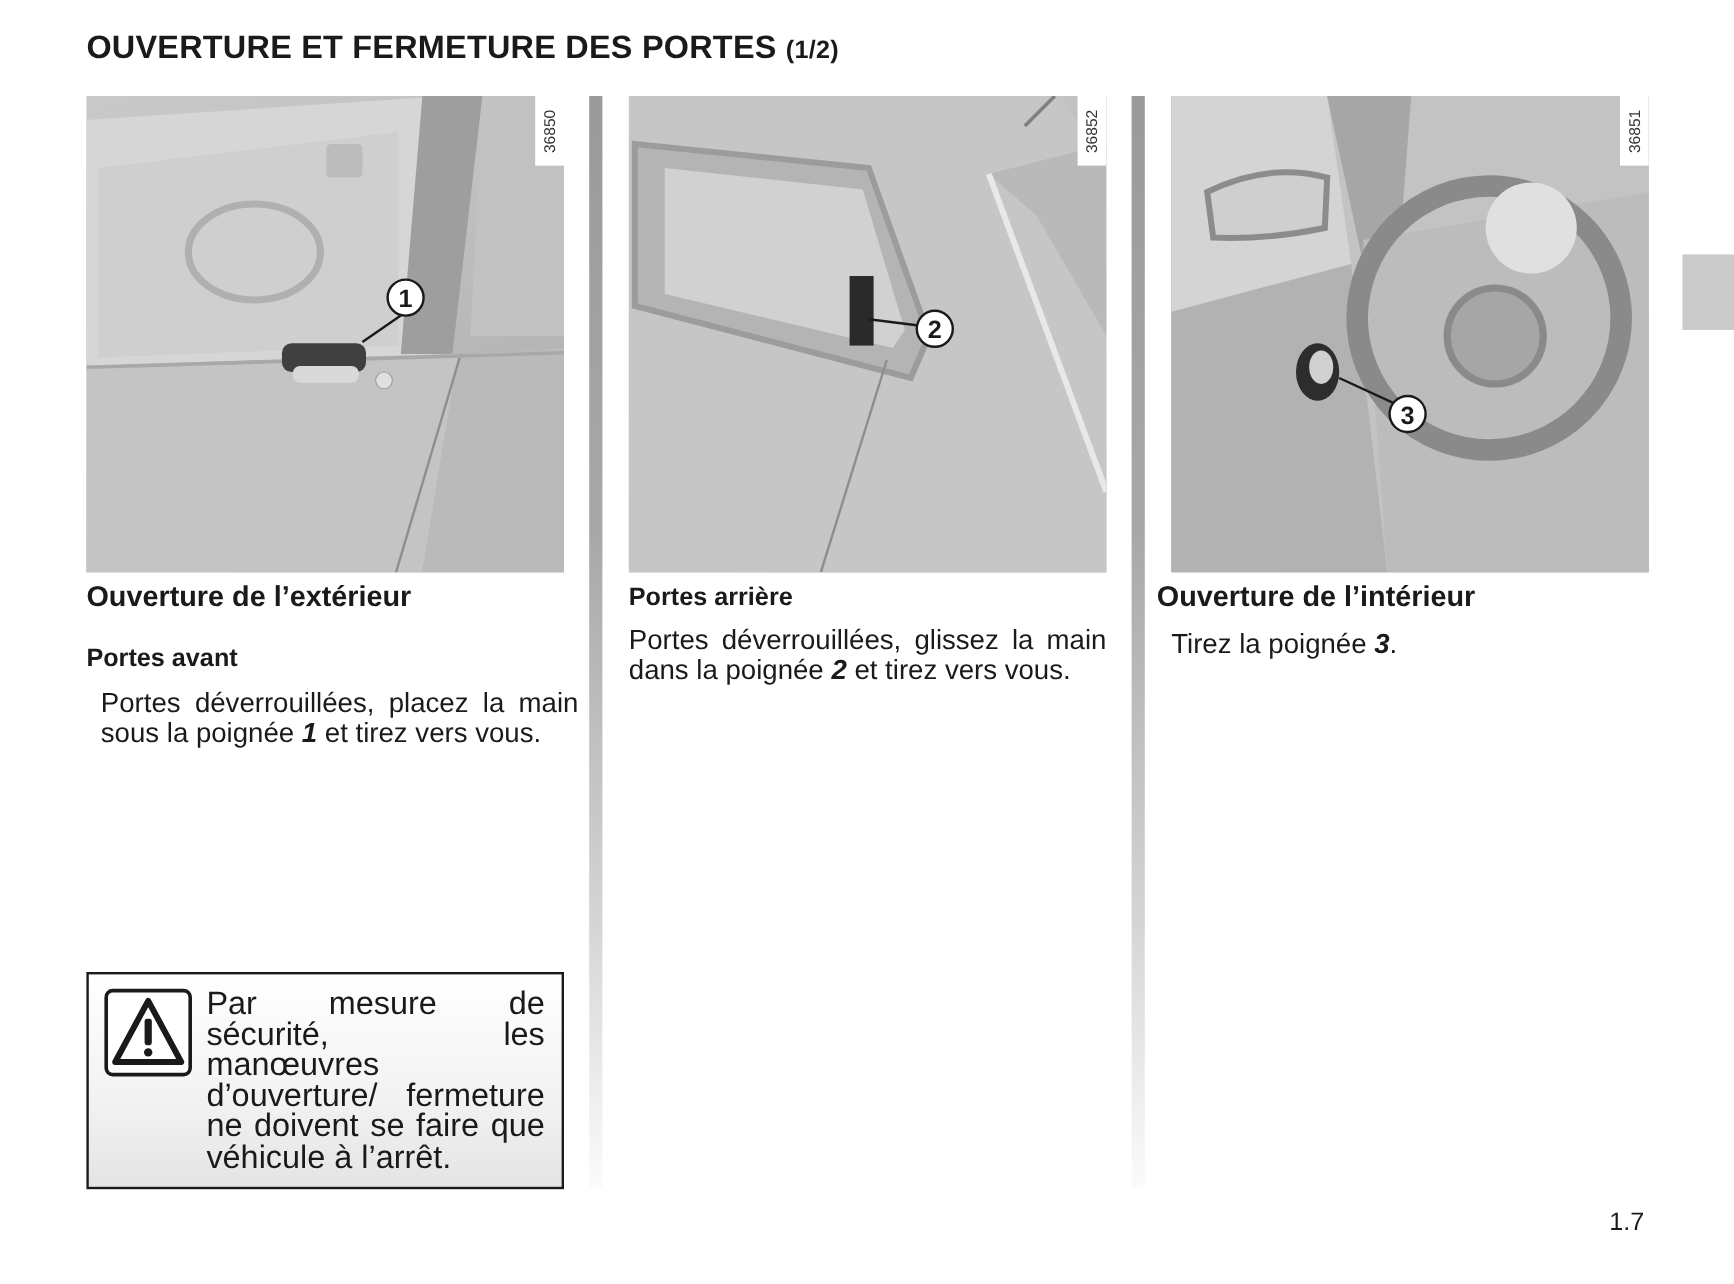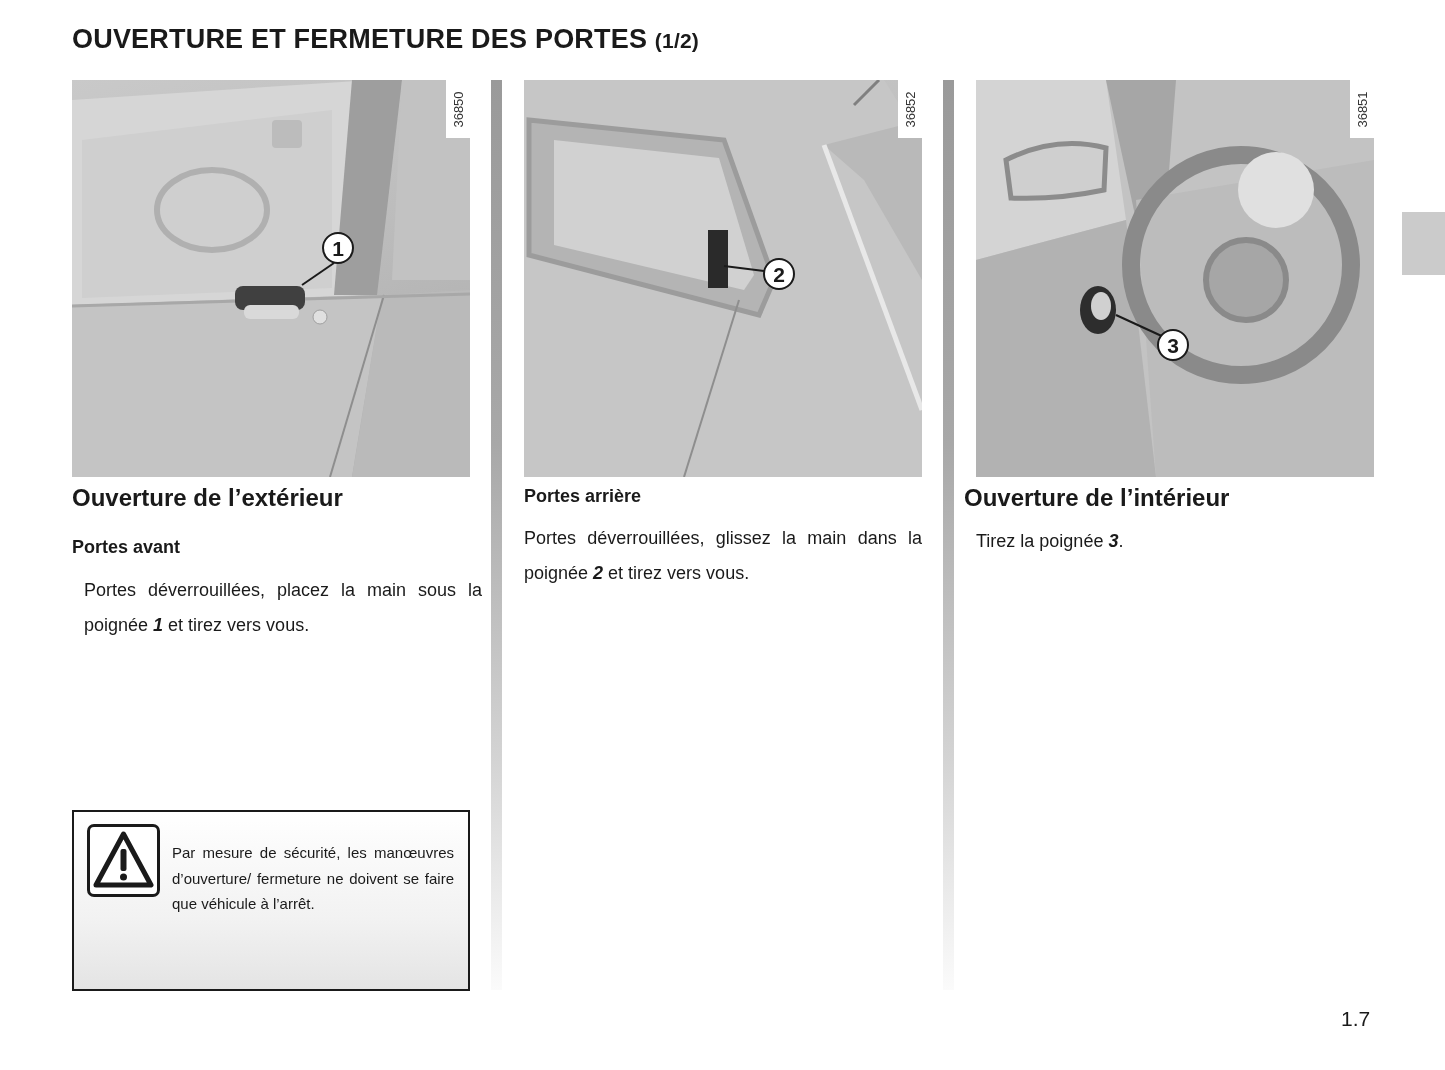--- a/index.html
+++ b/index.html
@@ -37,41 +37,41 @@
       display: flex; align-items: center; justify-content: center;
     }
     .fig-code span {
       display: block; transform: rotate(-90deg);
       font-size: 13px; color: #333; white-space: nowrap;
     }
     .h2 {
       position: absolute; font-size: 24px; font-weight: bold; color: #1a1a1a; white-space: nowrap;
     }
     .h3 {
-      position: absolute; font-size: 18px; font-weight: bold; color: #1a1a1a; white-space: nowrap;
+      position: absolute; font-size: 21px; font-weight: bold; color: #1a1a1a; white-space: nowrap;
     }
     .para {
-      position: absolute; font-size: 18px; line-height: 35px; color: #1a1a1a;
+      position: absolute; font-size: 23px; line-height: 25px; color: #1a1a1a;
       text-align: justify; text-align-last: left;
     }
     .para b { font-style: italic; }
 
     .warning-box {
       position: absolute; left: 72px; top: 810px; width: 398px; height: 181px;
       border: 2px solid #1a1a1a;
       background: linear-gradient(to bottom, #ffffff 0%, #f2f2f2 60%, #e4e4e4 100%);
     }
     .warn-icon-frame {
       position: absolute; left: 13px; top: 12px; width: 73px; height: 73px;
       border: 3px solid #1a1a1a; border-radius: 7px; background: #ffffff;
     }
     .warn-icon-frame svg { width: 100%; height: 100%; }
     .warn-text {
-      position: absolute; left: 98px; top: 28px; width: 282px;
-      font-size: 15px; line-height: 25.5px; color: #1a1a1a;
+      position: absolute; left: 98px; top: 12px; width: 282px;
+      font-size: 27px; line-height: 25.5px; color: #1a1a1a;
       text-align: justify; text-align-last: left;
     }
 
     .side-tab {
       position: absolute; left: 1402px; top: 212px; width: 43px; height: 63px;
       background: #cbcbcb;
     }
     .page-number {
       position: absolute; left: 1341px; top: 1007px;
       font-size: 21px; color: #1a1a1a;

